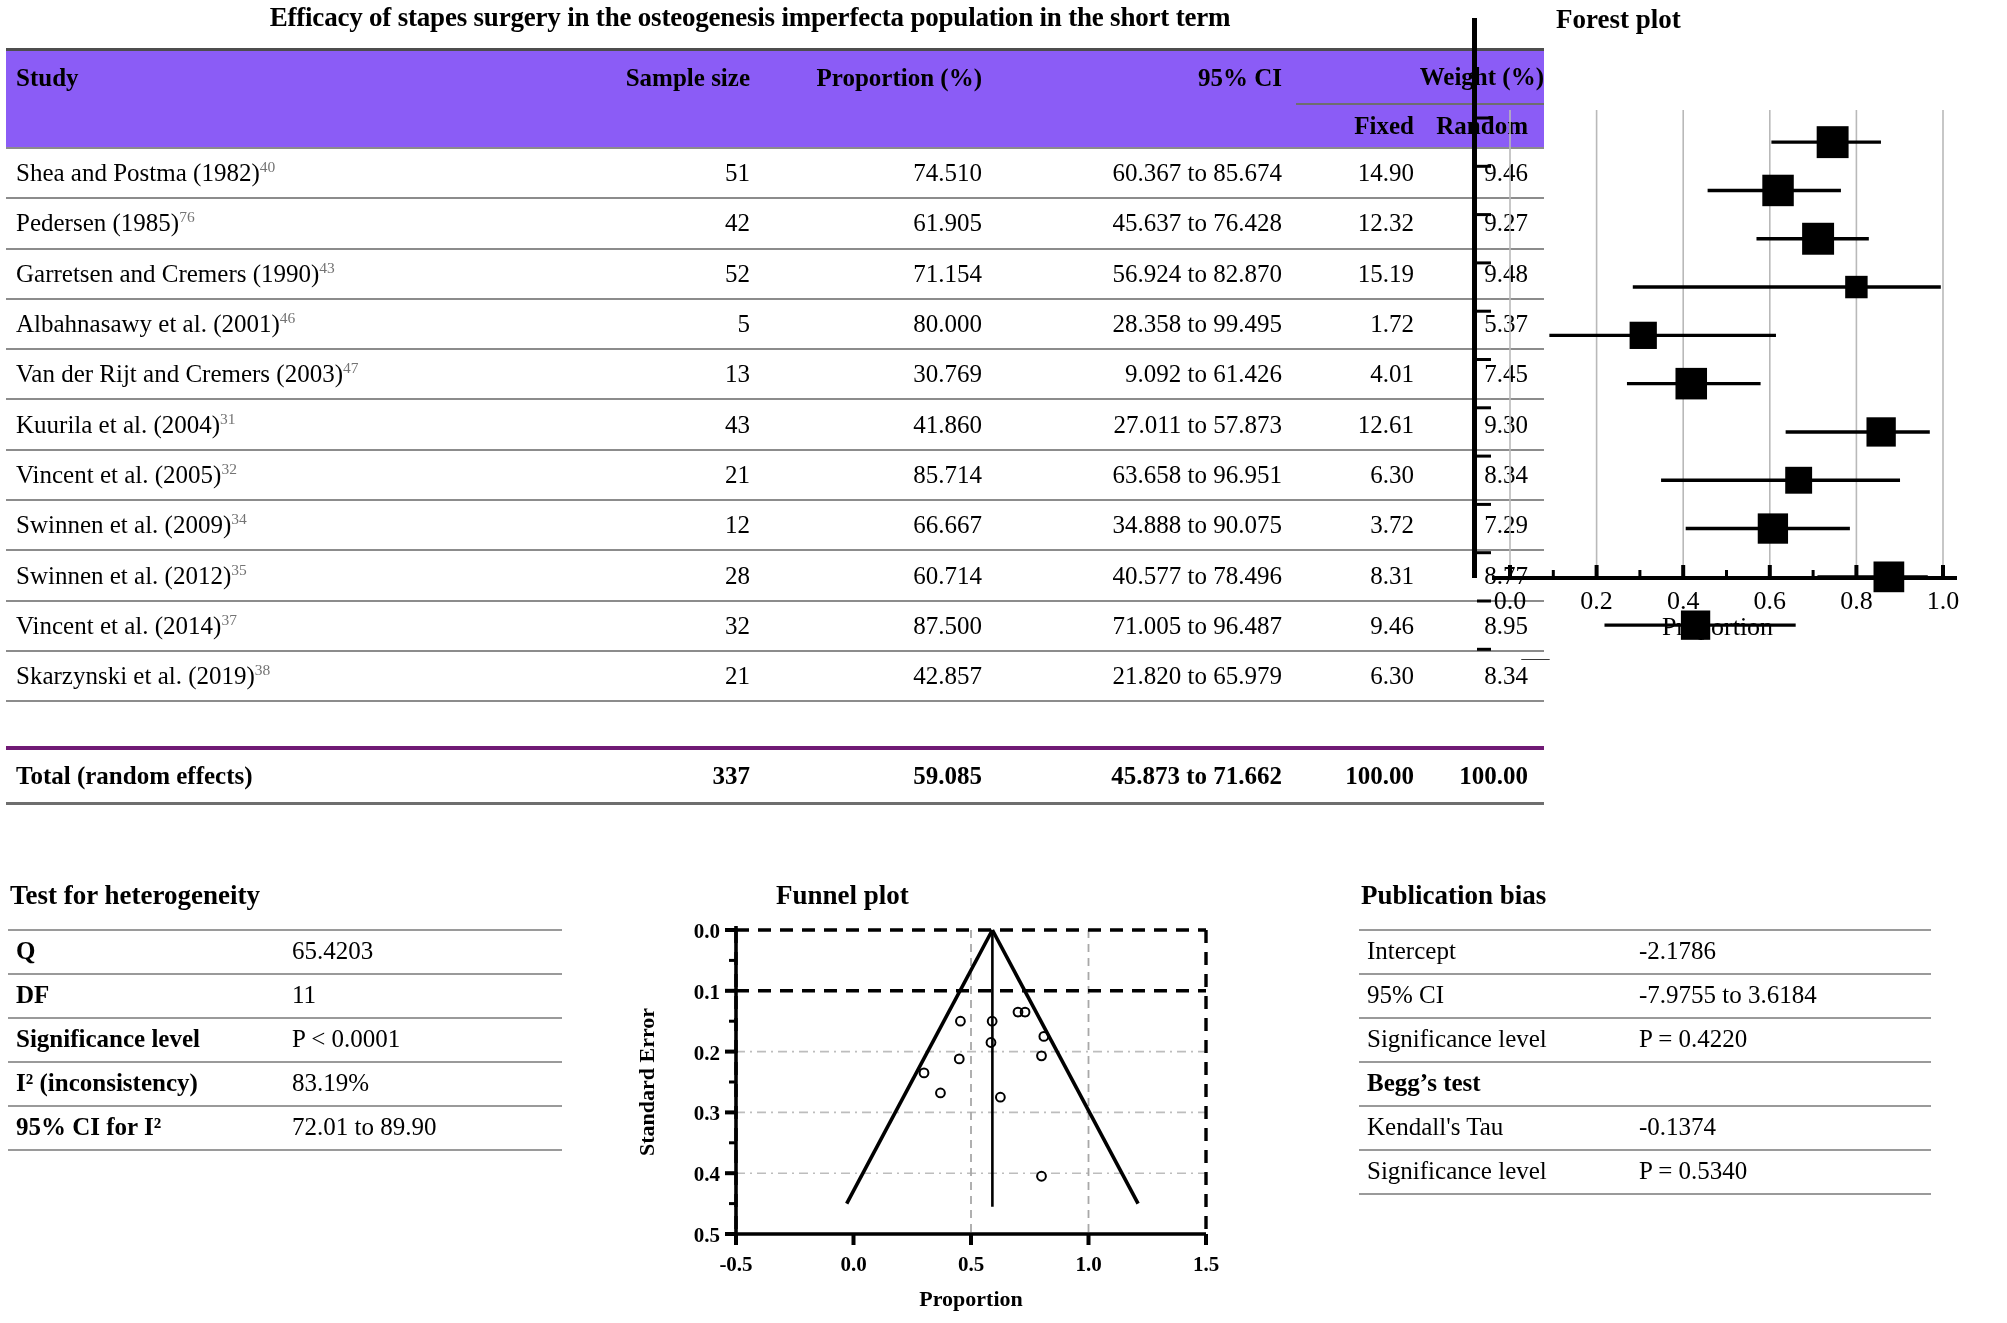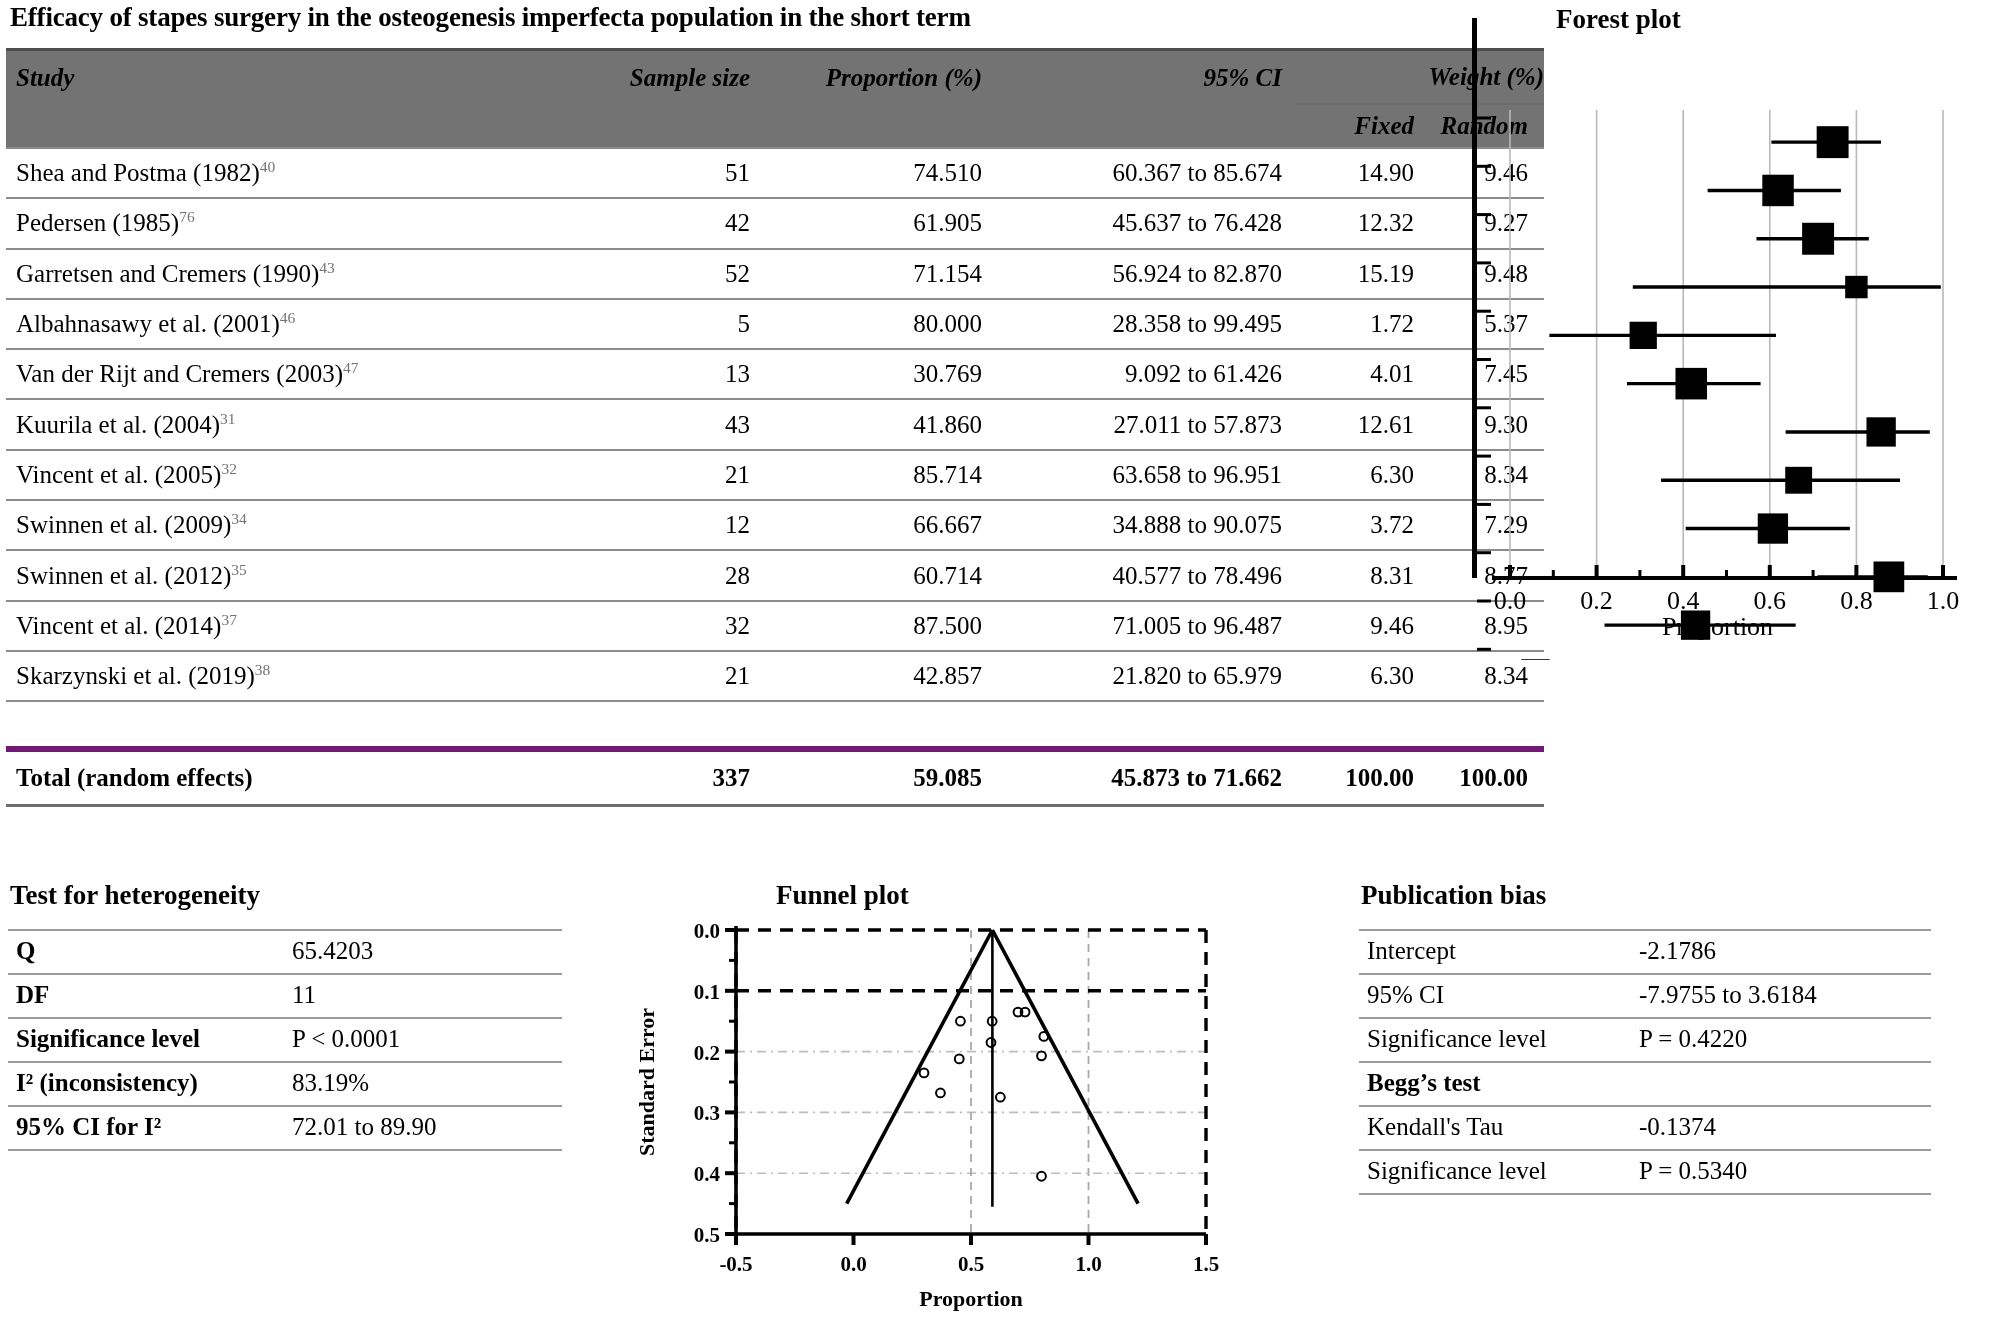--- a/index.html
+++ b/index.html
@@ -8,48 +8,49 @@
     font-family:"Liberation Serif","DejaVu Serif",serif;
     color:#000;
     -webkit-font-smoothing:antialiased;
   }
 
   
   #main-title{
     position:absolute;left:10px;top:2px;width:1480px;
     font-size:27px;font-weight:bold;letter-spacing:-0.2px;
     white-space:nowrap;
+    text-align:center;
   }
 
   
   #main-table-wrap{
     position:absolute;left:6px;top:48px;width:1510px;
   }
   table.mt{border-collapse:collapse;width:1510px;table-layout:fixed;font-size:25px;}
   table.mt td,table.mt th{padding:0;margin:0;}
-  .hdr-band{background:#737373;font-style:italic;}
+  .hdr-band{background:#8b5cf6;}
   .mt .c-study{width:560px;text-align:left;padding-left:10px;}
   .mt .c-n{width:200px;text-align:right;padding-right:16px;}
   .mt .c-prop{width:230px;text-align:right;padding-right:14px;}
   .mt .c-ci{width:300px;text-align:right;padding-right:14px;}
   .mt .c-fx{width:118px;text-align:right;padding-right:0;}
   .mt .c-rd{width:130px;text-align:right;padding-right:16px;}
 
   .hrow1 td{height:52px;vertical-align:middle;font-weight:bold;
     border-top:3px solid #4d4d4d;}
   .hrow2 td{height:42px;vertical-align:middle;font-weight:bold;}
   .hdr-weight-span{text-align:center;padding-right:0;}
   .wsplit{border-bottom:2px solid #6e6e6e;}
 
   tr.drow td{height:48.3px;vertical-align:middle;
     border-top:2px solid #8c8c8c;background:#fff;}
   tr.drow:first-of-type td{border-top:2px solid #8c8c8c;}
   tr.gap td{height:44px;border-top:2px solid #8c8c8c;background:#fff;}
   tr.totrow td{height:52px;vertical-align:middle;font-weight:bold;
-    border-top:6px solid #701a75;border-bottom:3px solid #6e6e6e;}
+    border-top:4px solid #701a75;border-bottom:3px solid #6e6e6e;}
   sup.ref{color:#737373;font-size:0.62em;vertical-align:super;line-height:0;}
 
   
   #forest{
     position:absolute;left:1472px;top:0px;width:442px;height:660px;
   }
   #forest-title{
     position:absolute;left:84px;top:4px;font-size:27px;font-weight:bold;
   }
   #forest-vrule{

